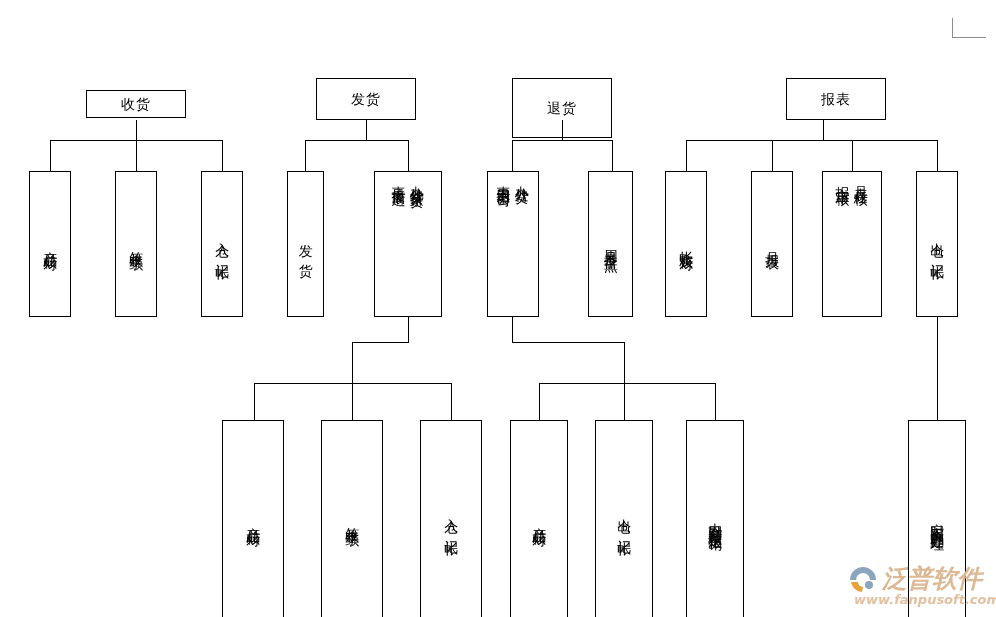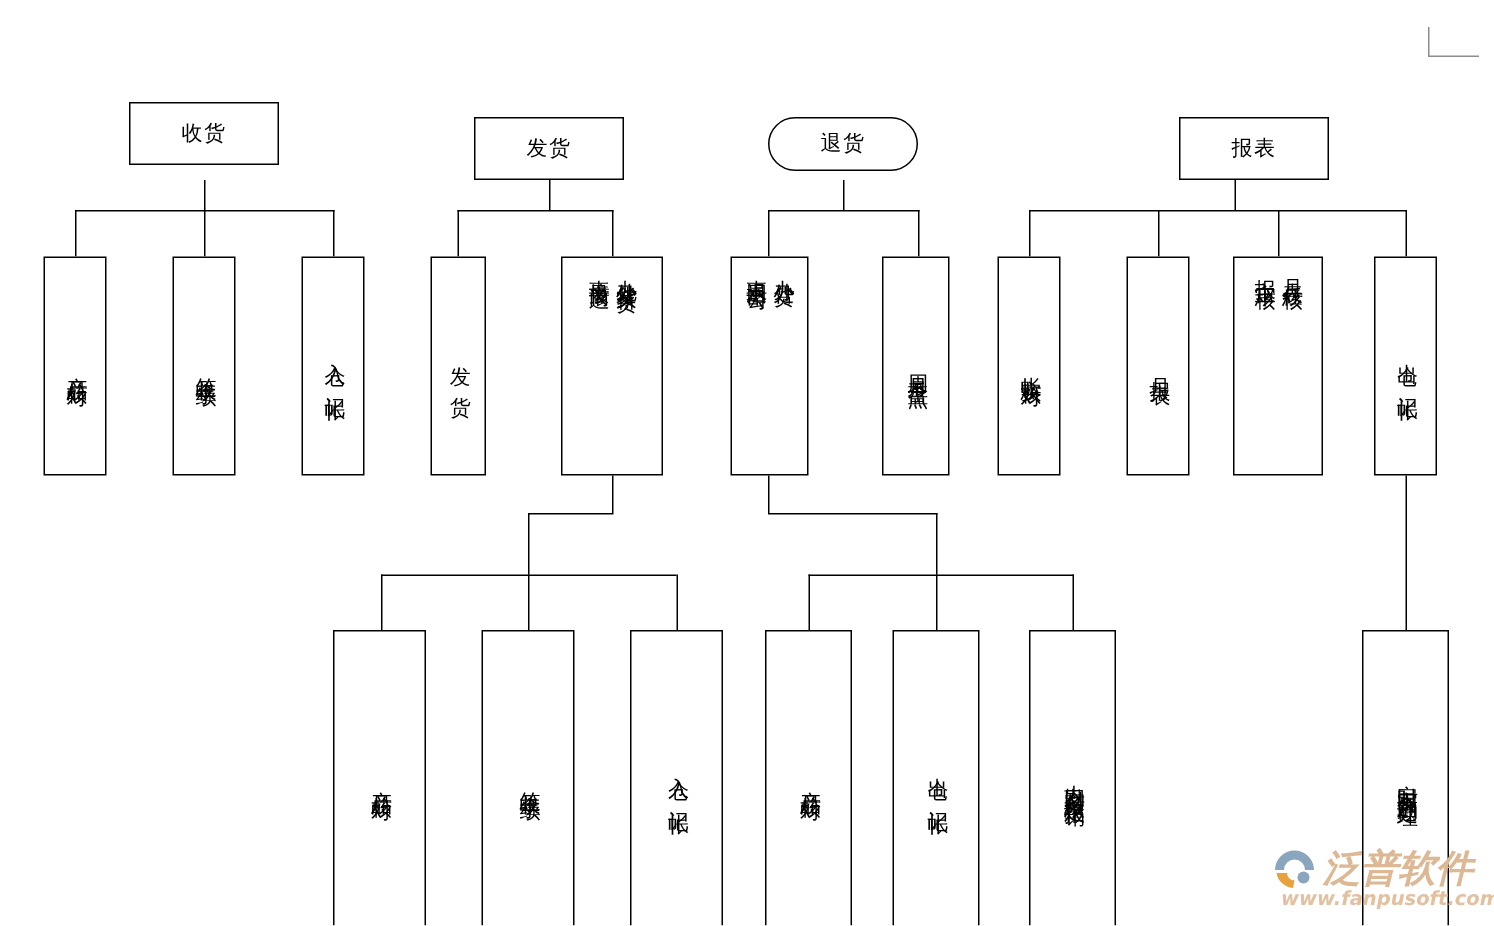--- a/index.html
+++ b/index.html
@@ -135,21 +135,21 @@
   }
 </style>
 </head>
 <body>
 
 <div id="page">
 
   <div class="corner-mark"></div>
 
 
-  <div class="node horiz" style="left:86px; top:68px; width:100px; height:42px;align-items:center;">
+  <div class="node horiz" style="left:86px; top:90px; width:100px; height:28px;align-items:center;">
     <span class="label">收货</span>
   </div>
 
   <div class="line v" style="left:136px; top:120px; height:20px;"></div>
 
   <div class="line h" style="left:50px; top:140px; width:173px;"></div>
 
   <div class="line v" style="left:50px; top:140px; height:31px;"></div>
   <div class="line v" style="left:136px; top:140px; height:31px;"></div>
   <div class="line v" style="left:222px; top:140px; height:31px;"></div>
@@ -191,21 +191,21 @@
   <div class="node vert" style="left:222px; top:420px; width:62px; height:200px;">
     <span class="label">产品核对</span>
   </div>
   <div class="node vert" style="left:321px; top:420px; width:62px; height:200px;">
     <span class="label">签收手续</span>
   </div>
   <div class="node vert" style="left:420px; top:420px; width:62px; height:200px;">
     <span class="label">入仓 记帐</span>
   </div>
 
-  <div class="node horiz" style="left:512px; top:78px; width:100px; height:36px;border-radius:18px;">
+  <div class="node horiz" style="left:512px; top:78px; width:100px; height:60px;">
     <span class="label">退货</span>
   </div>
   <div class="line v" style="left:562px; top:120px; height:20px;"></div>
   <div class="line h" style="left:512px; top:140px; width:101px;"></div>
   <div class="line v" style="left:512px; top:140px; height:31px;"></div>
   <div class="line v" style="left:612px; top:140px; height:31px;"></div>
 
   <div class="node vert2" style="left:487px; top:171px; width:52px; height:146px;">
     <span class="label">事退回公司</span>
     <span class="label">办处货</span>

